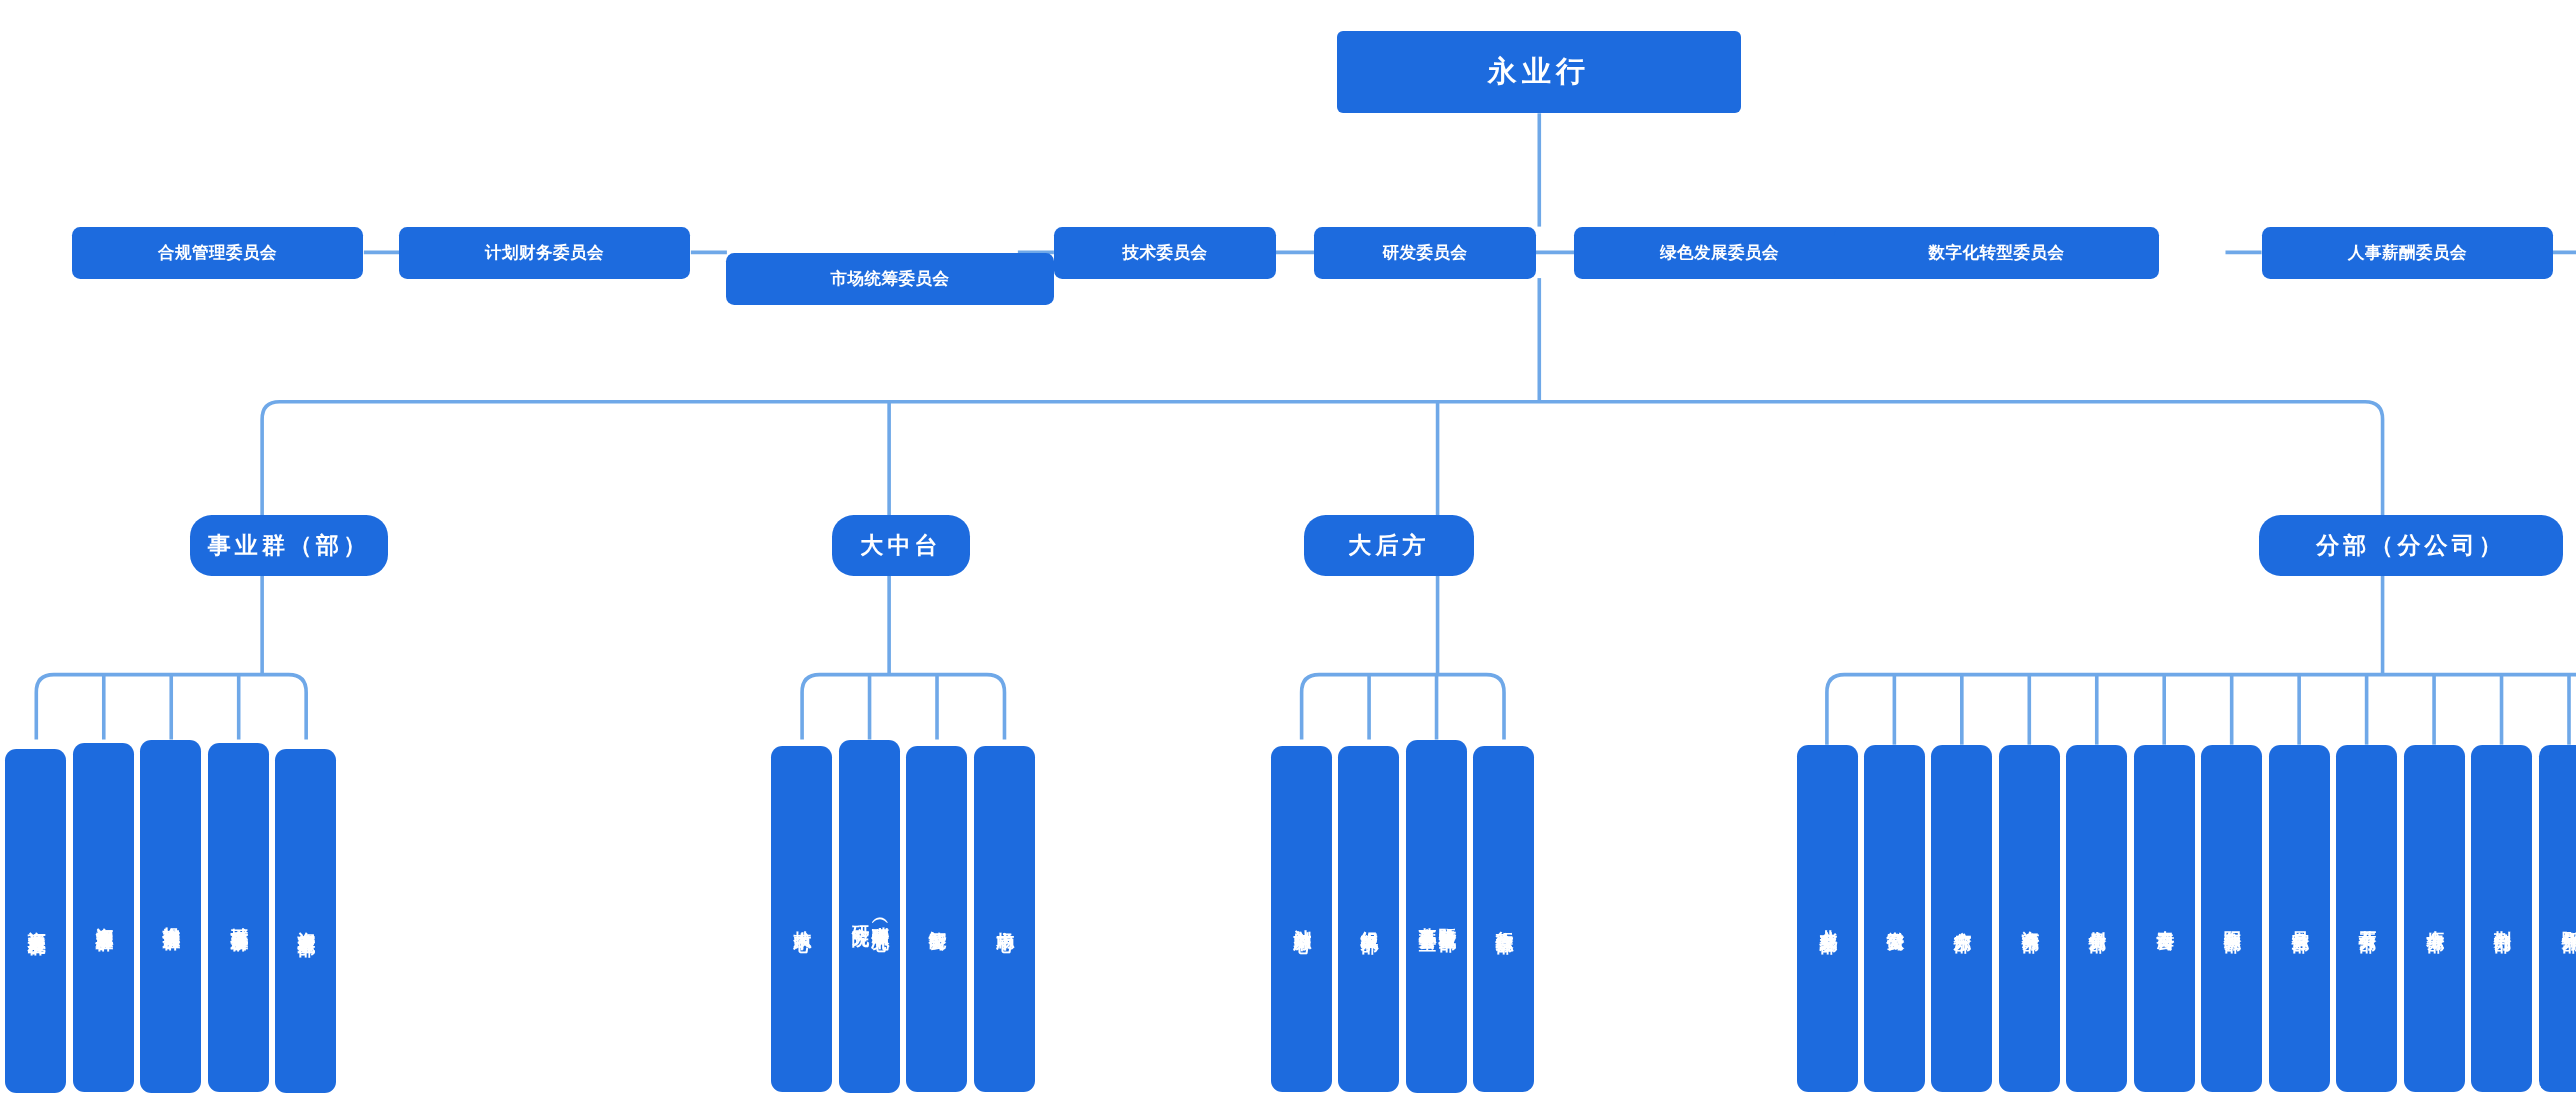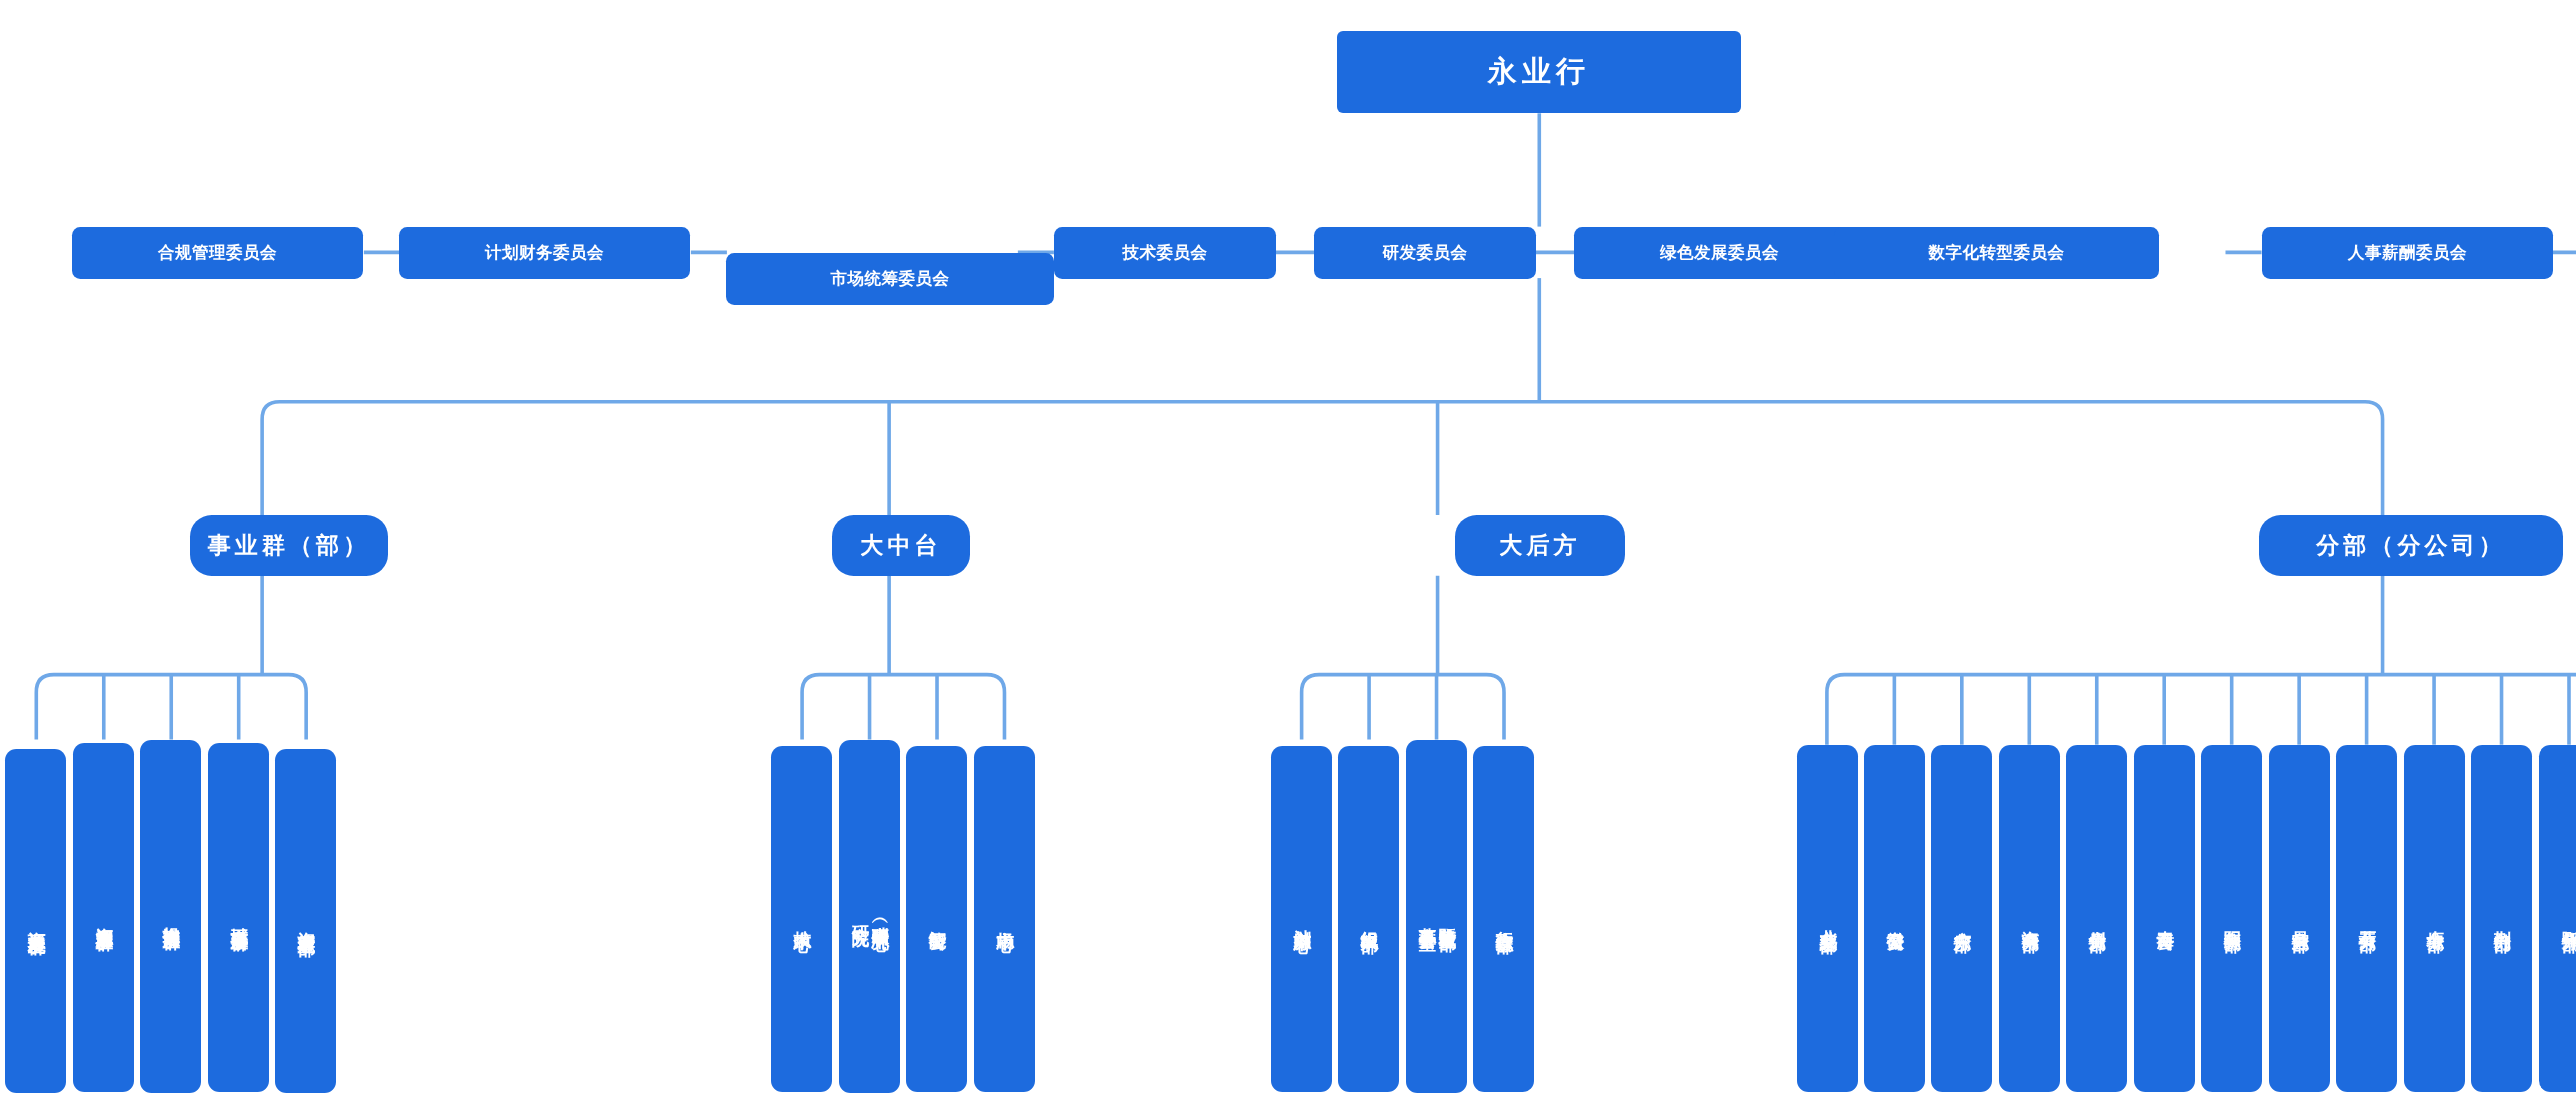--- a/index.html
+++ b/index.html
@@ -77,21 +77,21 @@
     <div class="node committee" style="left: 72px; top: 227px; width: 291px; height: 52px;">合规管理委员会</div>
     <div class="node committee" style="left: 399px; top: 227px; width: 291px; height: 52px;">计划财务委员会</div>
     <div class="node committee" style="left: 726px; top: 227px; width: 328px; height: 52px; margin-top: 26px;">市场统筹委员会</div>
     <div class="node committee" style="left: 1054px; top: 227px; width: 222px; height: 52px;">技术委员会</div>
     <div class="node committee" style="left: 1314px; top: 227px; width: 222px; height: 52px;">研发委员会</div>
     <div class="node committee" style="left: 1574px; top: 227px; width: 291px; height: 52px;">绿色发展委员会</div>
     <div class="node committee" style="left: 1834px; top: 227px; width: 325px; height: 52px;">数字化转型委员会</div>
     <div class="node committee" style="left: 2262px; top: 227px; width: 291px; height: 52px;">人事薪酬委员会</div>
     <div class="node group" style="left: 162px; top: 515px; width: 198px; height: 61px;">事业群（部）</div>
     <div class="node group" style="left: 804px; top: 515px; width: 138px; height: 61px;">大中台</div>
-    <div class="node group" style="left: 1427px; top: 515px; width: 170px; height: 61px;">大后方</div>
+    <div class="node group" style="left: 1276px; top: 515px; width: 170px; height: 61px;">大后方</div>
     <div class="node group" style="left: 2231px; top: 515px; width: 304px; height: 61px;">分部（分公司）</div>
     <div class="node leaf" style="left: 5.2px; top: 749px; width: 61px; height: 344px;">
       <div class="cols">
         <span class="vtext">资源环境事业群</span>
       </div>
     </div>
     <div class="node leaf" style="left: 73px; top: 743px; width: 61px; height: 349px;">
       <div class="cols">
         <span class="vtext">资源利用事业群</span>
       </div>

